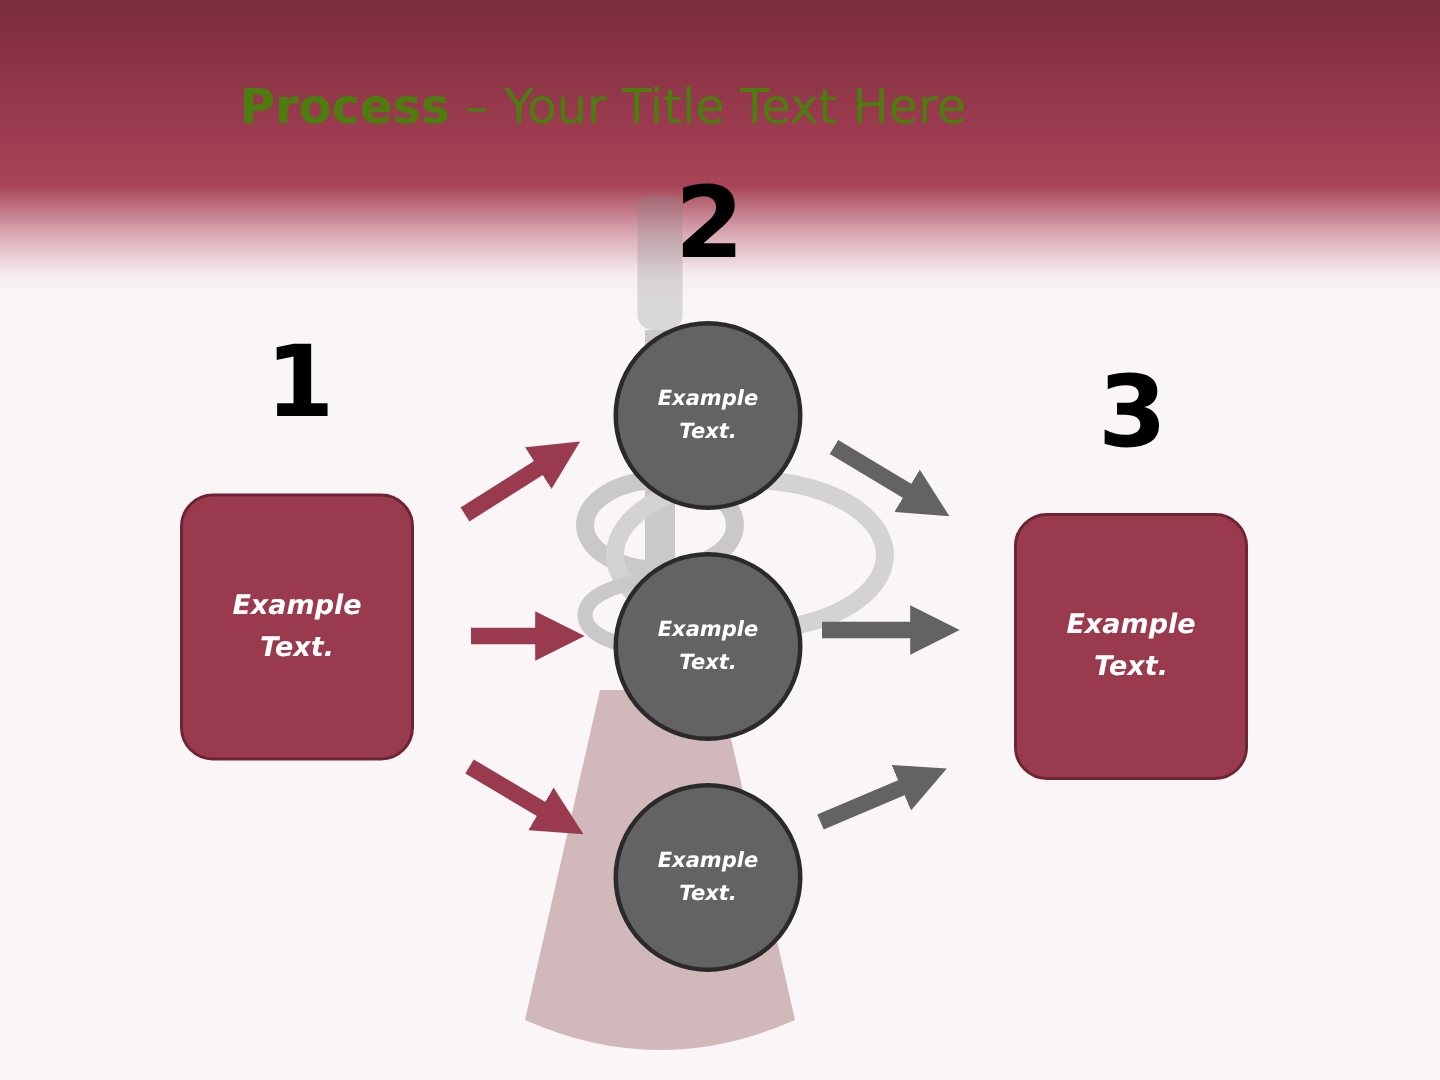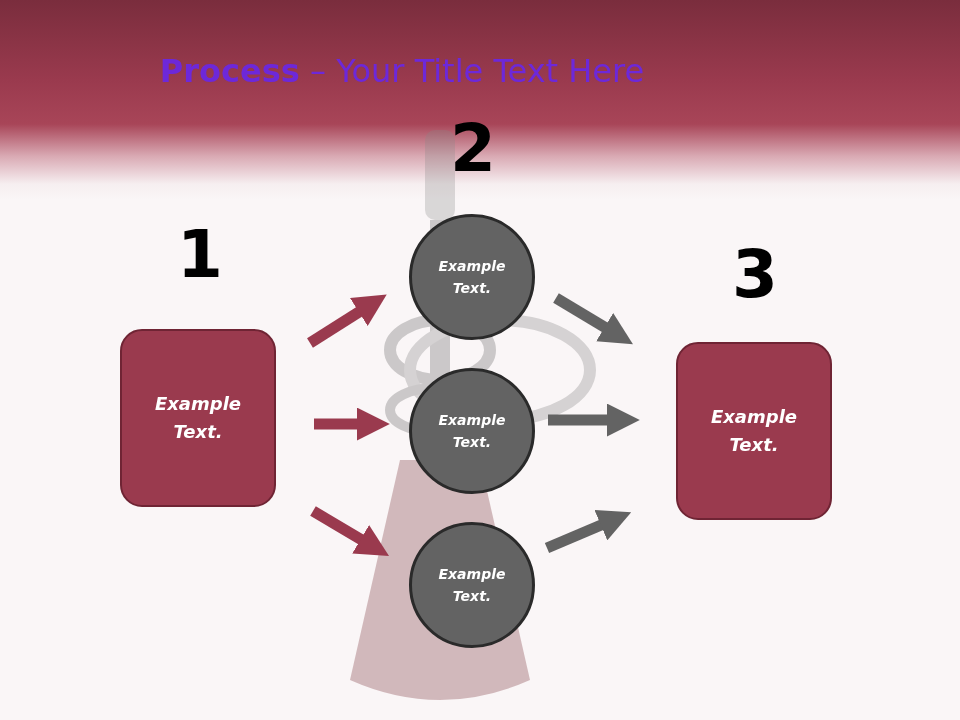--- a/index.html
+++ b/index.html
@@ -1,21 +1,21 @@
 <!DOCTYPE html>
 <html><head>
 <meta charset="utf-8">
 <style>
   html, body { margin:0; padding:0; }
   body { width:960px; height:720px; position:relative; overflow:hidden;
          background:#faf6f7; font-family:"DejaVu Sans", sans-serif; }
   .header { position:absolute; left:0; top:0; width:960px; height:200px;
     background:linear-gradient(to bottom,#7a2d3d 0%,#9a3a4e 40%,#a84558 62%,#d9a9b3 78%,#f6eef0 92%,#faf6f7 100%); }
   .title { position:absolute; left:0; top:52px; width:804px; text-align:center;
-    color:#6d28d9; font-family:"DejaVu Sans", sans-serif; font-size:32px; }
+    color:#4d7c0f; font-family:"DejaVu Sans", sans-serif; font-size:32px; }
   .title b { font-weight:bold; }
   .num { position:absolute; font-family:"DejaVu Sans", sans-serif; font-weight:bold;
     color:#000; font-size:66px; line-height:1; }
   .box { position:absolute; width:156px; height:178px; border-radius:22px;
     background:#9a3a4e; border:2px solid #6f2434; box-sizing:border-box;
     display:flex; align-items:center; justify-content:center; text-align:center;
     color:#fff; font-style:italic; font-weight:bold; font-size:18px; line-height:1.55; }
   .circle { position:absolute; width:126px; height:126px; border-radius:50%;
     background:#636363; border:3px solid #2a2a2a; box-sizing:border-box;
     display:flex; align-items:center; justify-content:center; text-align:center;

